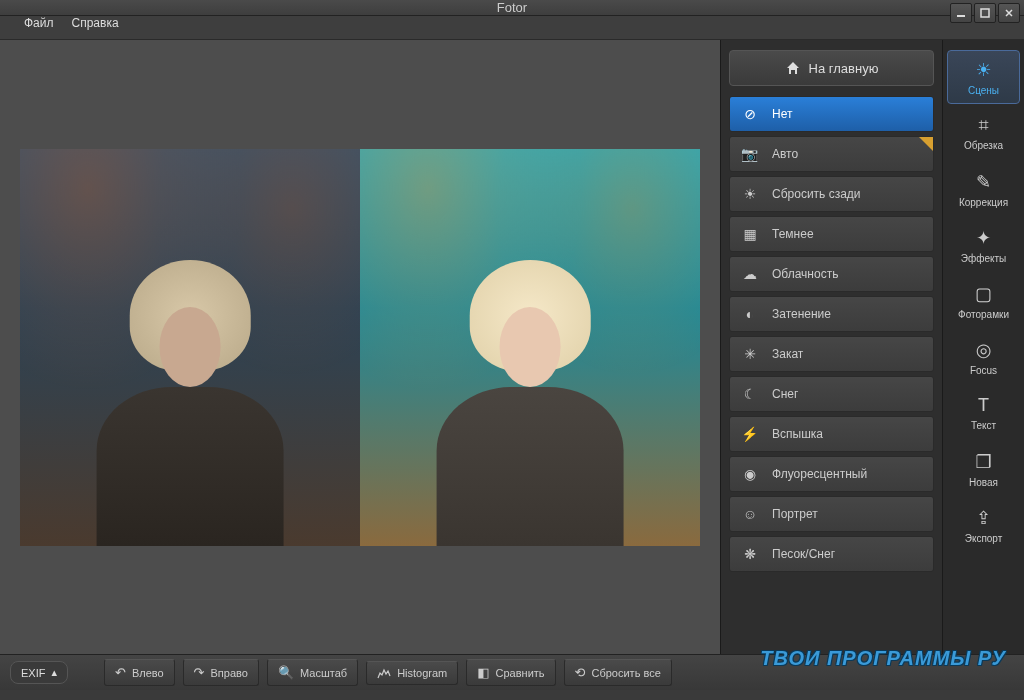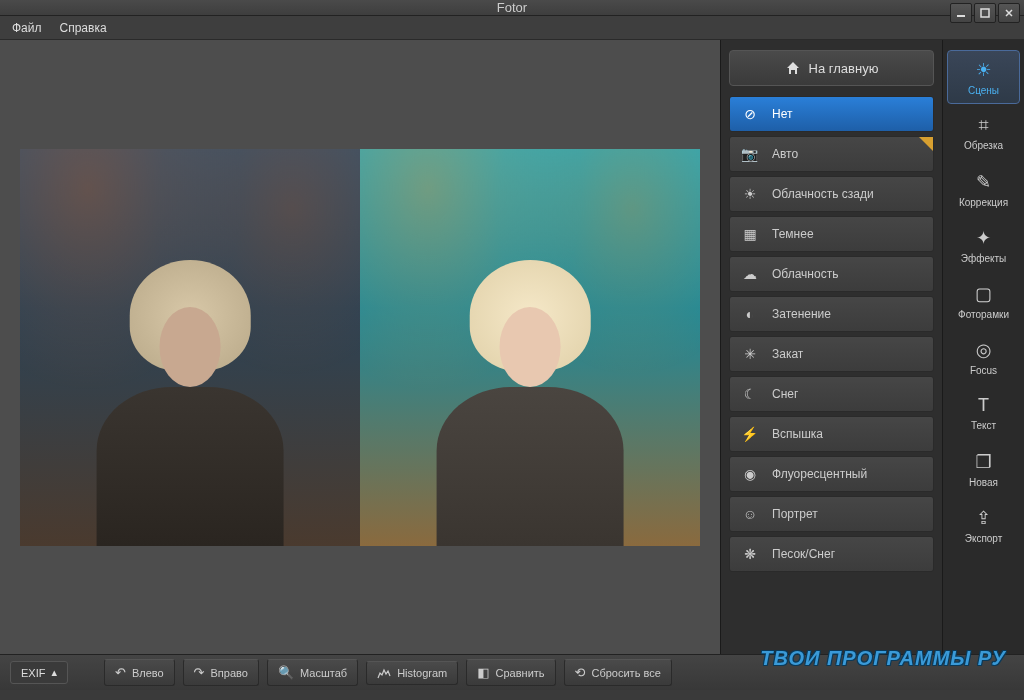--- a/index.html
+++ b/index.html
@@ -3,21 +3,21 @@
 <meta charset="utf-8">
 <style>
 * { margin: 0; padding: 0; box-sizing: border-box; font-family: Arial, sans-serif; user-select: none; }
 body { width: 1024px; height: 700px; background: #3a3a3a; overflow: hidden; position: relative; }
 
 .titlebar { height: 16px; background: linear-gradient(#4a4a4a, #3e3e3e); display: flex; align-items: center; justify-content: center; border-bottom: 1px solid #222; position: relative; }
 .titlebar-title { color: #ccc; font-size: 13px; }
 .window-controls { position: absolute; right: 4px; top: 3px; display: flex; gap: 2px; }
 .window-btn { width: 22px; height: 20px; background: linear-gradient(#555,#444); border: 1px solid #222; border-radius: 2px; display: flex; align-items: center; justify-content: center; color: #ddd; font-size: 11px; }
 
-.menubar { height: 24px; background: #3e3e3e; display: flex; align-items: center; padding: 0 12px; gap: 18px; border-bottom: 1px solid #2a2a2a; }
+.menubar { height: 24px; background: #3e3e3e; display: flex; align-items: flex-start; padding: 0 24px; gap: 18px; border-bottom: 1px solid #2a2a2a; }
 .menu-item { color: #ddd; font-size: 12px; cursor: pointer; }
 
 .main-area { display: flex; height: calc(700px - 26px - 24px - 36px); }
 
 .canvas-area { flex: 1; background: #4d4d4d; display: flex; align-items: center; justify-content: center; padding: 20px; position: relative; }
 .image-compare { width: 680px; height: 397px; display: flex; }
 .img-half { width: 50%; height: 100%; position: relative; overflow: hidden; }
 .img-left { background: linear-gradient(180deg, #3a5268 0%, #2d4355 40%, #4a3a2e 100%); }
 .img-right { background: linear-gradient(180deg, #2aa8b8 0%, #1e8a9a 40%, #8a6a3e 100%); }
 .tree-overlay { position: absolute; inset: 0; opacity: 0.5; }
@@ -41,21 +41,21 @@
 .scene-item.active { background: linear-gradient(#2a7fd8,#1e5fa8); color: #fff; }
 .scene-item.starred::after { content: ''; position: absolute; right: 0; top: 0; border-style: solid; border-width: 0 14px 14px 0; border-color: transparent #d8a030 transparent transparent; }
 .scene-icon { width: 20px; height: 20px; display: flex; align-items: center; justify-content: center; font-size: 14px; }
 
 .tool-tabs { width: 82px; background: #2a2a2a; border-left: 1px solid #1a1a1a; display: flex; flex-direction: column; padding: 10px 4px; gap: 2px; }
 .tool-tab { height: 54px; border-radius: 4px; display: flex; flex-direction: column; align-items: center; justify-content: center; gap: 4px; color: #ccc; font-size: 10px; border: 1px solid transparent; }
 .tool-tab.active { background: linear-gradient(#3a4658,#2e3a48); border: 1px solid #4a6a9a; color: #4ab0f0; }
 .tool-icon { font-size: 18px; }
 
 .bottom-bar { height: 36px; background: linear-gradient(#444,#383838); border-top: 1px solid #222; display: flex; align-items: center; padding: 0 10px; gap: 8px; }
-.exif-btn { padding: 4px 10px; background: #3a3a3a; border: 1px solid #555; border-radius: 3px; color: #ddd; font-size: 11px; display: flex; align-items: center; gap: 6px; }
+.exif-btn { padding: 4px 10px; background: #3a3a3a; border: 1px solid #555; border-radius: 8px; color: #ddd; font-size: 11px; display: flex; align-items: center; gap: 6px; }
 .bottom-btn { padding: 5px 10px; background: linear-gradient(#4a4a4a,#3a3a3a); border: 1px solid #2a2a2a; border-top-color: #555; border-radius: 3px; color: #ccc; font-size: 11px; display: flex; align-items: center; gap: 6px; }
 .btn-icon { font-size: 13px; }
 
 .watermark { position: absolute; right: 18px; bottom: 30px; font-size: 20px; font-weight: bold; font-style: italic; color: #3a9ad8; text-shadow: 1px 1px 0 #0a3a5a, -1px -1px 0 #0a3a5a, 1px -1px 0 #0a3a5a, -1px 1px 0 #0a3a5a; letter-spacing: 1px; pointer-events: none;}
 
 svg { display: block; }
 </style>
 </head>
 <body>
 
@@ -118,21 +118,21 @@
         <span>На главную</span>
       </div>
       <div id="scene-container" style="display: contents;"><div class="scene-item active">
             <span class="scene-icon">⊘</span>
             <span>Нет</span>
           </div><div class="scene-item starred">
             <span class="scene-icon">📷</span>
             <span>Авто</span>
           </div><div class="scene-item">
             <span class="scene-icon">☀</span>
-            <span>Облачность сзади</span>
+            <span>Сбросить сзади</span>
           </div><div class="scene-item">
             <span class="scene-icon">▦</span>
             <span>Темнее</span>
           </div><div class="scene-item">
             <span class="scene-icon">☁</span>
             <span>Облачность</span>
           </div><div class="scene-item">
             <span class="scene-icon">◐</span>
             <span>Затенение</span>
           </div><div class="scene-item">

